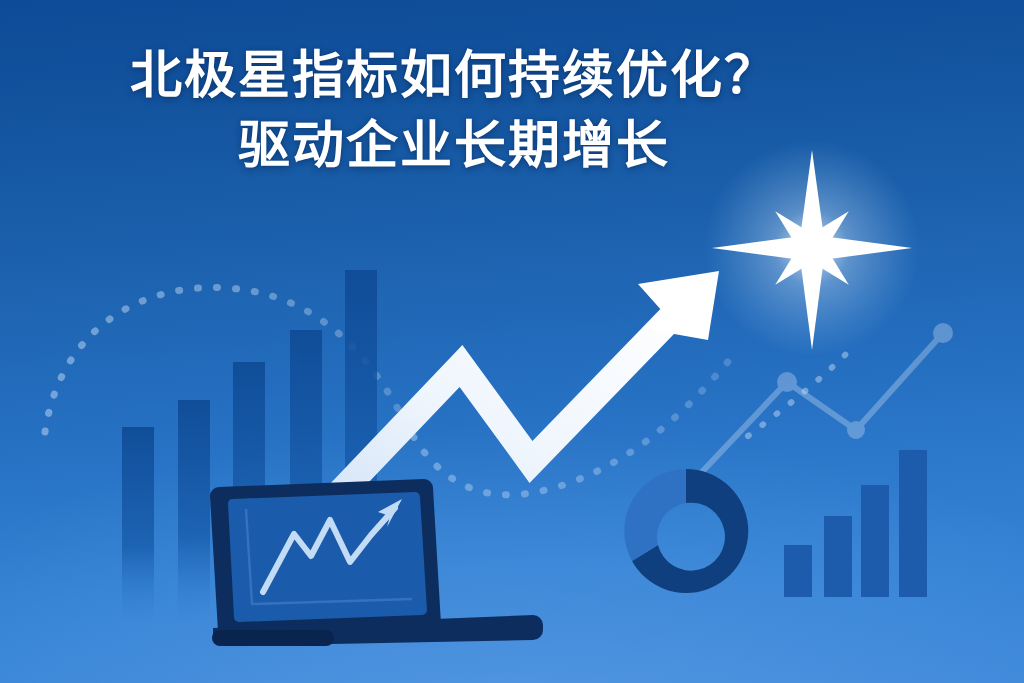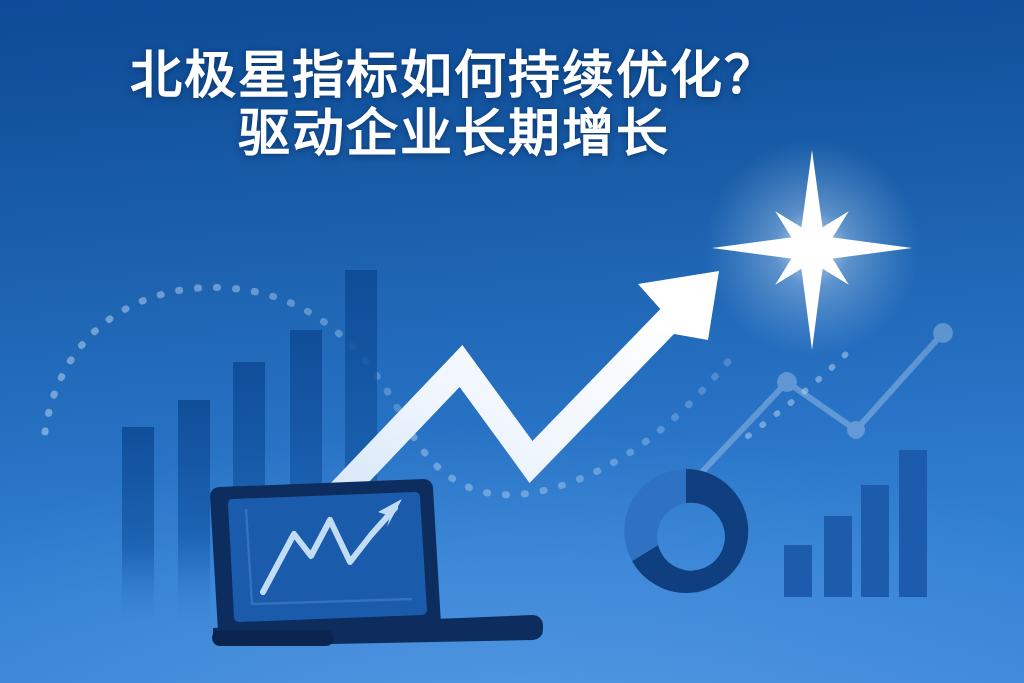--- a/index.html
+++ b/index.html
@@ -28,21 +28,21 @@
   }
   .t-line{
     color:#ffffff;
     font-weight:700;
     letter-spacing:2px;
     line-height:1.12;
     text-shadow:0 2px 7px rgba(3,32,74,0.45), 0 0 2px rgba(3,32,74,0.35);
     font-family:"DejaVu Sans","Liberation Sans",sans-serif;
   }
   #title-line-1{font-size:52px;}
-  #title-line-2{font-size:52px;}
+  #title-line-2{font-size:52px;margin-top:12px;}
 
   
   #bg-dots{z-index:5;}
   #left-bars{z-index:8;}
   #faint-line{z-index:9;}
   #donut{z-index:10;}
   #right-bars{z-index:10;}
   #main-arrow{z-index:20;}
   #laptop{z-index:25;}
   #star{z-index:30;}

